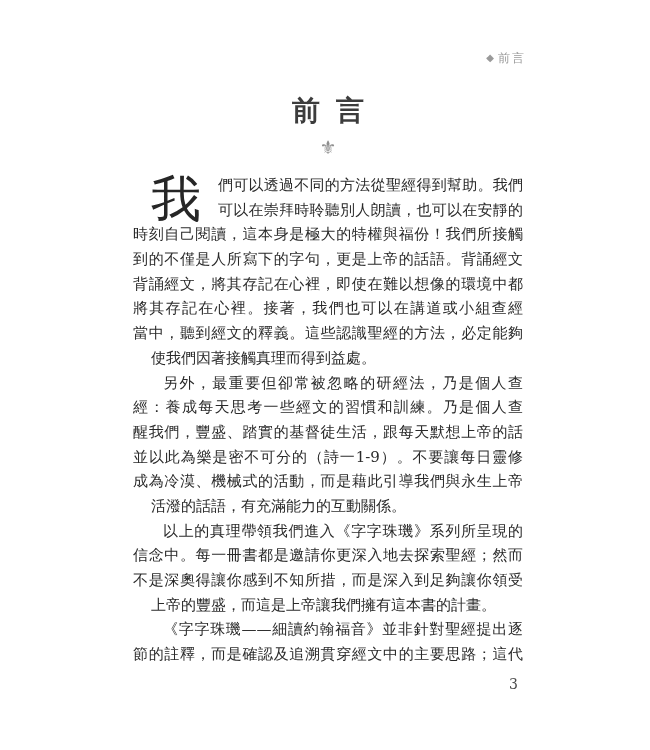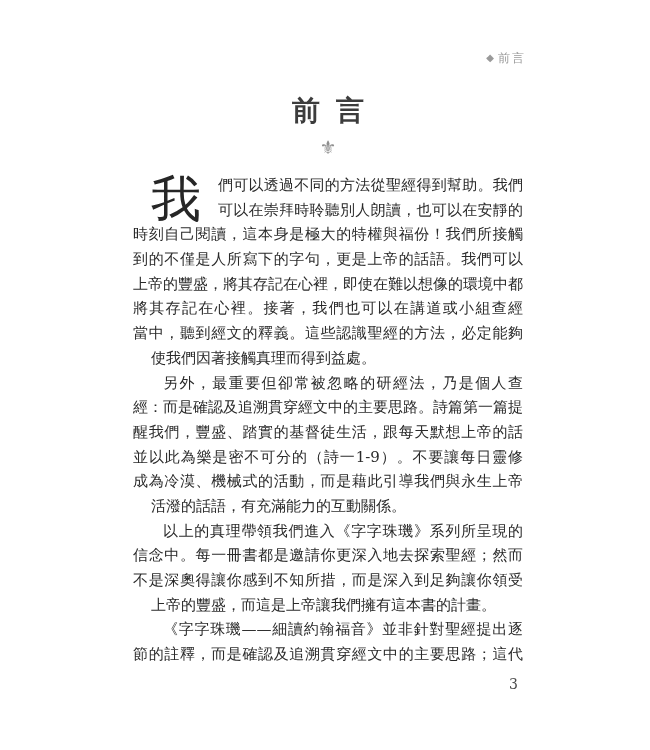--- a/index.html
+++ b/index.html
@@ -97,30 +97,30 @@
 
   <div class="ornament">⚜</div>
 
   <div class="body-text">
 
     <div class="para">
       <span class="drop-cap">我</span>
       <div class="line dc-line">們可以透過不同的方法從聖經得到幫助。我們</div>
       <div class="line dc-line">可以在崇拜時聆聽別人朗讀，也可以在安靜的</div>
       <div class="line">時刻自己閱讀，這本身是極大的特權與福份！我們所接觸</div>
-      <div class="line">到的不僅是人所寫下的字句，更是上帝的話語。我們可以</div>
-      <div class="line">上帝的豐盛，將其存記在心裡，即使在難以想像的環境中都</div>
+      <div class="line">到的不僅是人所寫下的字句，更是上帝的話語。背誦經文</div>
+      <div class="line">背誦經文，將其存記在心裡，即使在難以想像的環境中都</div>
       <div class="line">將其存記在心裡。接著，我們也可以在講道或小組查經</div>
       <div class="line">當中，聽到經文的釋義。這些認識聖經的方法，必定能夠</div>
       <div class="line last">使我們因著接觸真理而得到益處。</div>
     </div>
 
     <div class="para">
       <div class="line indent">另外，最重要但卻常被忽略的研經法，乃是個人查</div>
-      <div class="line">經：而是確認及追溯貫穿經文中的主要思路。詩篇第一篇提</div>
+      <div class="line">經：養成每天思考一些經文的習慣和訓練。乃是個人查</div>
       <div class="line">醒我們，豐盛、踏實的基督徒生活，跟每天默想上帝的話</div>
       <div class="line">並以此為樂是密不可分的（詩一1-9）。不要讓每日靈修</div>
       <div class="line">成為冷漠、機械式的活動，而是藉此引導我們與永生上帝</div>
       <div class="line last">活潑的話語，有充滿能力的互動關係。</div>
     </div>
 
     <div class="para">
       <div class="line indent">以上的真理帶領我們進入《字字珠璣》系列所呈現的</div>
       <div class="line">信念中。每一冊書都是邀請你更深入地去探索聖經；然而</div>
       <div class="line">不是深奧得讓你感到不知所措，而是深入到足夠讓你領受</div>

